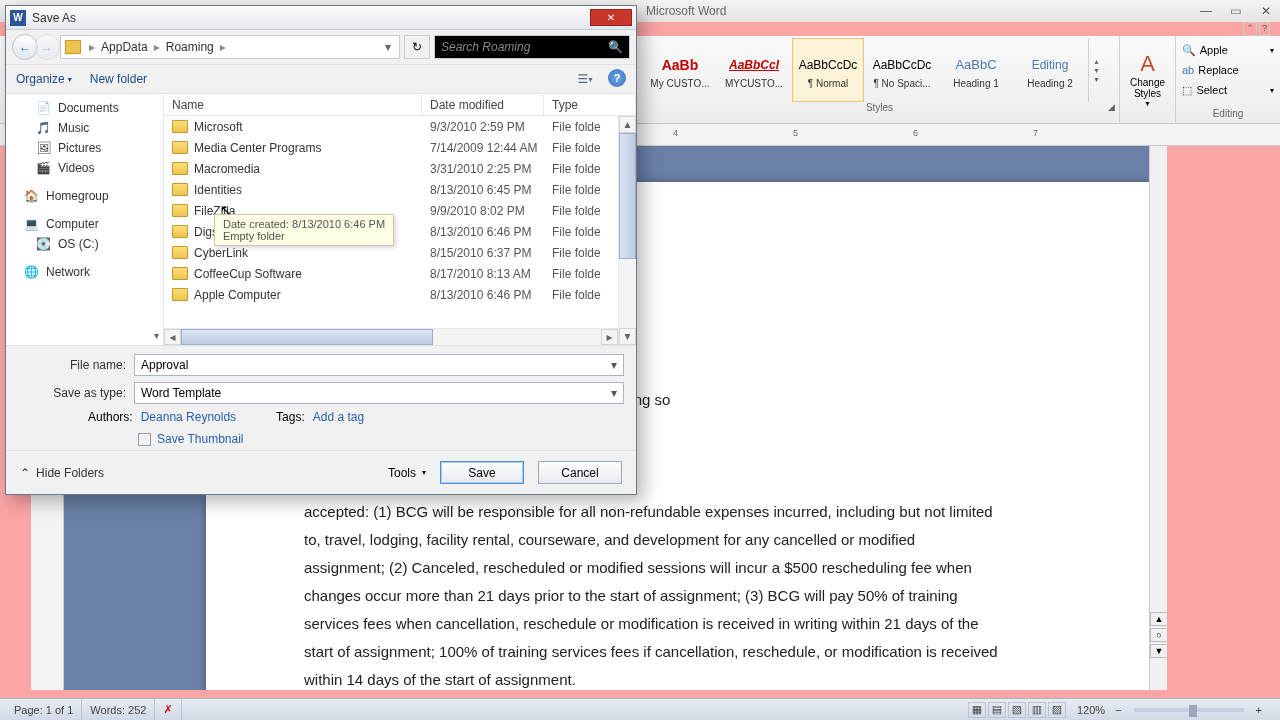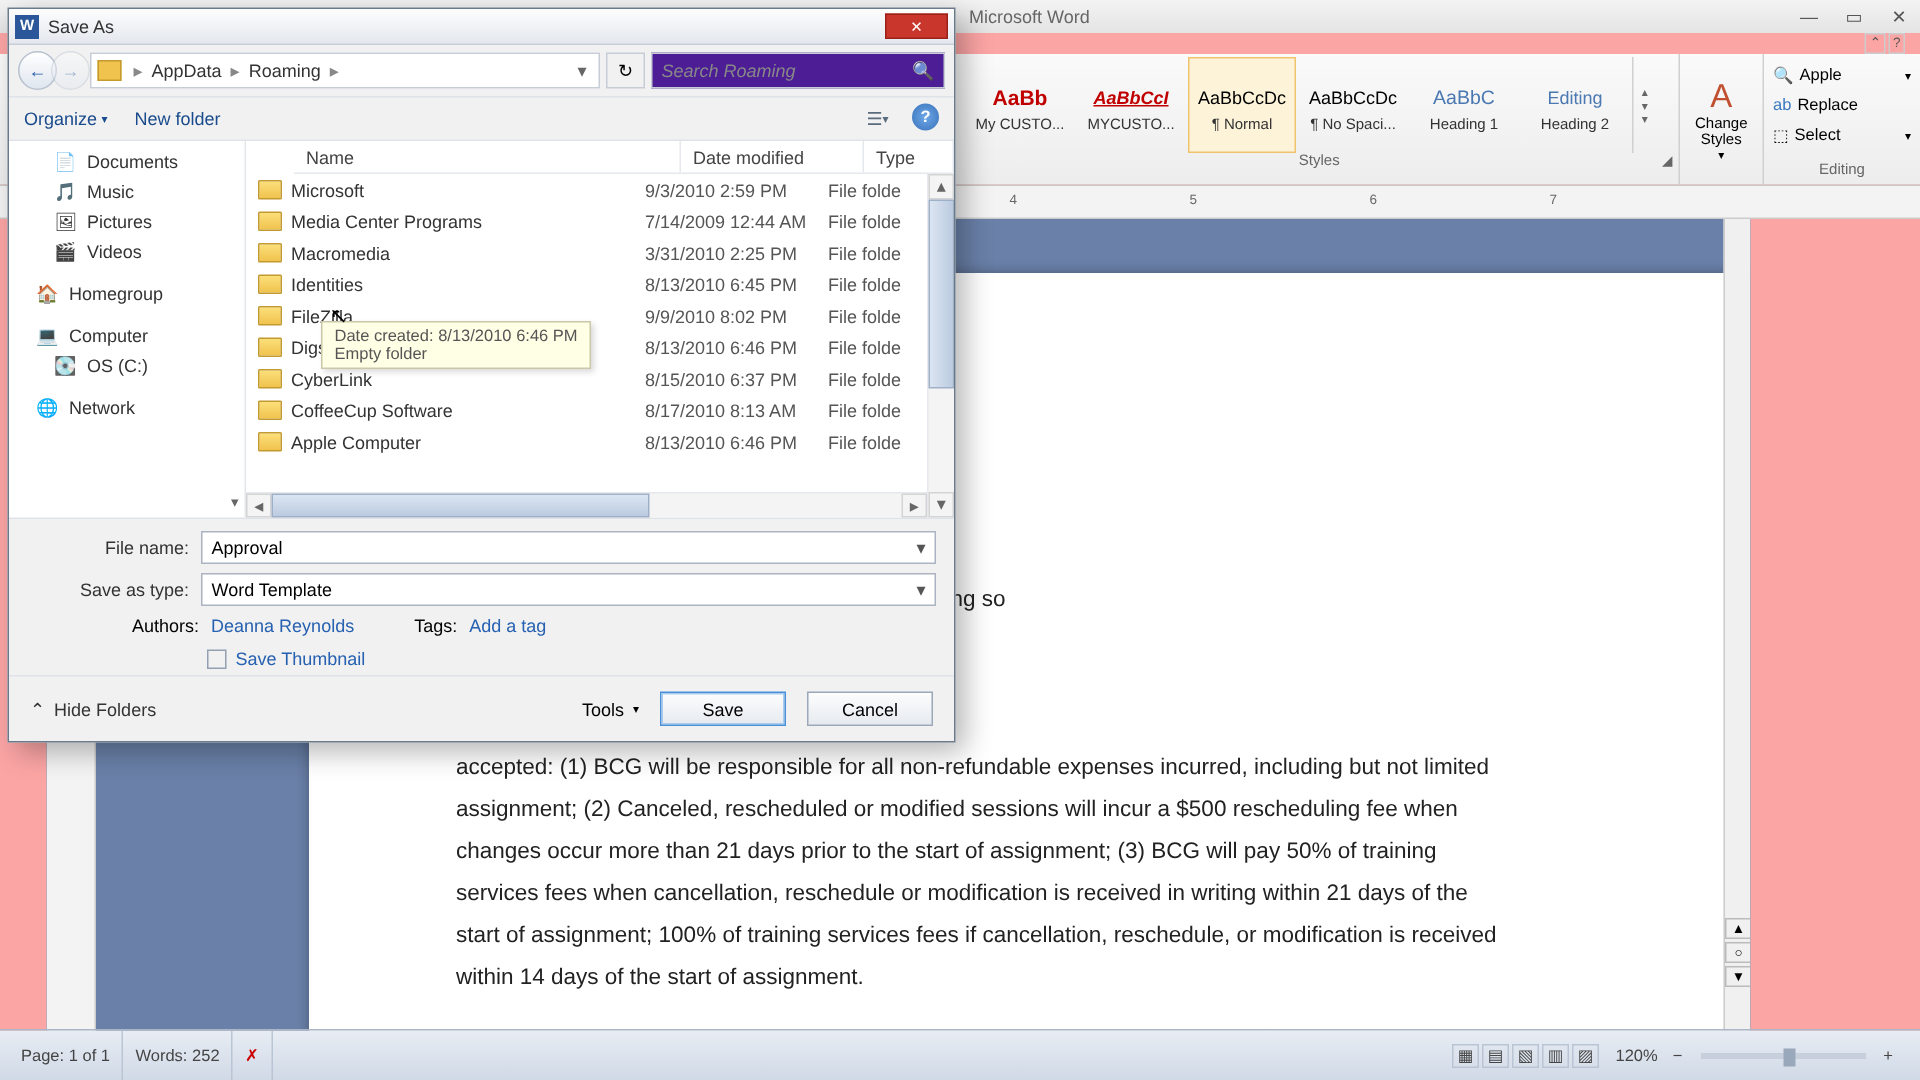--- a/index.html
+++ b/index.html
@@ -39,21 +39,21 @@
 
 
 .doc-area { position:absolute; left:0; top:146px; width:1136px; height:544px; background:#6a80a8; overflow:hidden;margin-left:31px; }
 .vgutter { position:absolute; left:0; top:0; width:33px; height:100%; background:#f3f3f3; border-right:1px solid #ccc; }
 .page { position:absolute; left:175px; top:36px; width:958px; height:640px; background:#fff; box-shadow:0 0 8px rgba(0,0,0,0.3); padding:0 98px; font-family:"Calibri",sans-serif; font-size:15px; line-height:1.6; color:#222; }
 .para { margin-bottom:4px; }
 .scroll-right { position:absolute; right:0; top:0; width:18px; height:100%; background:#f0f0f0; border-left:1px solid #ccc; }
 .scroll-right .nub { position:absolute; right:-1px; bottom:48px; width:18px; height:14px; border:1px solid #bbb; text-align:center; font-size:9px; line-height:12px; }
 
 
-.status { position:absolute; left:0; bottom:0; width:1280px; height:34px; background:linear-gradient(#e8edf4,#d0d9e6); border-top:1px solid #aab6c6; display:flex; align-items:center; font-size:11px; color:#444; padding:0 6px; gap:0; }
+.status { position:absolute; left:0; bottom:0; width:1280px; height:22px; background:linear-gradient(#e8edf4,#d0d9e6); border-top:1px solid #aab6c6; display:flex; align-items:center; font-size:11px; color:#444; padding:0 6px; gap:0; }
 .status > div { padding:0 8px; border-right:1px solid #b9c4d4; height:100%; display:flex; align-items:center; }
 .status .right { margin-left:auto; display:flex; gap:2px; border:none; }
 .status .right span { border:1px solid transparent; padding:1px 3px; }
 .status .view-btns span { width:18px; height:16px; border:1px solid #b9c4d4; margin:0 1px; display:inline-flex; align-items:center; justify-content:center; }
 .zoom-slider { width:110px; height:4px; background:#c6cfdb; position:relative; margin:0 6px; }
 .zoom-slider .thumb { position:absolute; left:50%; top:-4px; width:8px; height:12px; background:#9aa8bc; border:1px solid #7a889c; }
 
 
 .dialog { position:absolute; left:5px; top:5px; width:632px; height:490px; background:#f1f1f1; border:1px solid #6b7a8a; box-shadow:6px 6px 18px rgba(0,0,0,0.3); display:flex; flex-direction:column; }
 .dlg-title { height:24px; background:linear-gradient(#fdfdfd,#e4e8ee); display:flex; align-items:center; padding:0 4px; border-bottom:1px solid #c6cdd6; }
@@ -64,38 +64,38 @@
 .navrow { height:34px; display:flex; align-items:center; padding:4px 6px; gap:4px; }
 .nav-btns { display:flex; }
 .nav-btn { width:26px; height:26px; border:1px solid #b8c2cf; border-radius:13px; background:linear-gradient(#fff,#dfe6ef); display:flex; align-items:center; justify-content:center; color:#2358a5; font-weight:bold; margin-right:-4px; }
 .nav-btn.dis { opacity:.4; }
 .crumb { flex:1; height:24px; border:1px solid #c7cdd6; background:#fff; display:flex; align-items:center; padding:0 4px; font-size:12px; color:#333; }
 .crumb .folder-ico { width:16px; height:14px; background:#f0c34e; border:1px solid #c29a2f; margin-right:6px; }
 .crumb .seg { padding:0 4px; }
 .crumb .chev { color:#888; padding:0 2px; }
 .crumb .drop { margin-left:auto; color:#666; padding:0 4px; }
 .refresh { width:26px; height:24px; border:1px solid #c7cdd6; display:flex; align-items:center; justify-content:center; }
-.search-box { width:196px; height:24px; border:1px solid #c7cdd6; background:#4c1d95; display:flex; align-items:center; padding:0 6px; color:#888; font-style:italic; }
+.search-box { width:196px; height:24px; border:1px solid #c7cdd6; background:#000000; display:flex; align-items:center; padding:0 6px; color:#888; font-style:italic; }
 .search-box .mag { margin-left:auto; font-style:normal; }
 
 .toolbar2 { height:30px; border-top:1px solid #dfe3e9; border-bottom:1px solid #dfe3e9; display:flex; align-items:center; padding:0 10px; gap:18px; }
 .toolbar2 .btn { color:#1a4b8c; cursor:pointer; display:flex; align-items:center; gap:3px; }
 .toolbar2 .right { margin-left:auto; display:flex; gap:8px; }
 .toolbar2 .iconb { width:30px; height:20px; border:1px solid transparent; display:flex; align-items:center; justify-content:center; color:#5a6b7e; }
 .help { width:18px; height:18px; border-radius:9px; background:radial-gradient(#6ea8e8,#3870b8); color:#fff; font-weight:bold; display:flex; align-items:center; justify-content:center; font-size:11px; }
 
 .explorer { flex:1; display:flex; min-height:0; background:#fff; border-bottom:1px solid #dfe3e9; }
 .tree { width:158px; border-right:1px solid #e4e7ec; overflow:hidden; padding:4px 0; position:relative; }
 .tree-item { display:flex; align-items:center; gap:6px; padding:3px 8px 3px 30px; font-size:12px; color:#333; cursor:pointer; }
 .tree-item.group { padding-left:18px; margin-top:8px; }
 .tree .ico { width:16px; height:14px; display:inline-flex; align-items:center; justify-content:center; }
 .tree .collapse-ico { position:absolute; right:4px; bottom:4px; font-size:10px; color:#666; }
 
 .filelist { flex:1; display:flex; flex-direction:column; position:relative; }
-.fl-head { height:22px; border-bottom:1px solid #e5e8ed; display:flex; align-items:center; font-size:12px; color:#444;margin-left:32px; }
+.fl-head { height:22px; border-bottom:1px solid #e5e8ed; display:flex; align-items:center; font-size:12px; color:#444; }
 .fl-head .col { padding:0 8px; border-right:1px solid #e5e8ed; height:100%; display:flex; align-items:center; }
 .c-name { width:258px; } .c-date { width:122px; } .c-type { flex:1; }
 .fl-body { flex:1; overflow:hidden; position:relative; }
 .fl-row { display:flex; align-items:center; height:21px; font-size:12px; color:#333; }
 .fl-row .c-name { display:flex; align-items:center; gap:6px; padding-left:8px; }
 .fl-row .fico { width:16px; height:13px; background:linear-gradient(#fcdf7a,#f0c34e); border:1px solid #c29a2f; border-radius:1px; }
 .fl-row .c-date { padding-left:8px; color:#555; }
 .fl-row .c-type { padding-left:8px; color:#555; }
 .tooltip { position:absolute; left:50px; top:98px; background:#ffffe5; border:1px solid #ccc7a8; padding:3px 8px; font-size:11px; color:#555; box-shadow:2px 2px 4px rgba(0,0,0,.15); pointer-events:none; }
 .cursor { position:absolute; left:56px; top:86px; font-size:14px; pointer-events:none; }
@@ -218,20 +218,21 @@
   <div class="doc-area">
     <div class="vgutter"></div>
     <div class="page" id="page" style="padding-top: 150px;">
         <div class="para">…ovide [description of services] as follows:</div>
         <div class="para">&nbsp;</div>
         <div class="para">…eply to all" and indicate your acceptance in writing so</div>
         <div class="para">…structor.</div>
         <div class="para">&nbsp;</div>
         <div class="para">…and modification policy which states that once</div>
         <div class="para">accepted: (1) BCG will be responsible for all non-refundable expenses incurred, including but not limited</div>
+        <div class="para">to, travel, lodging, facility rental, courseware, and development for any cancelled or modified</div>
         <div class="para">assignment; (2) Canceled, rescheduled or modified sessions will incur a $500 rescheduling fee when</div>
         <div class="para">changes occur more than 21 days prior to the start of assignment; (3) BCG will pay 50% of training</div>
         <div class="para">services fees when cancellation, reschedule or modification is received in writing within 21 days of the</div>
         <div class="para">start of assignment; 100% of training services fees if cancellation, reschedule, or modification is received</div>
         <div class="para">within 14 days of the start of assignment.</div>
       </div>
     <div class="scroll-right">
       <div class="nub" style="bottom:64px">▲</div>
       <div class="nub" style="bottom:48px">○</div>
       <div class="nub" style="bottom:32px">▼</div>

